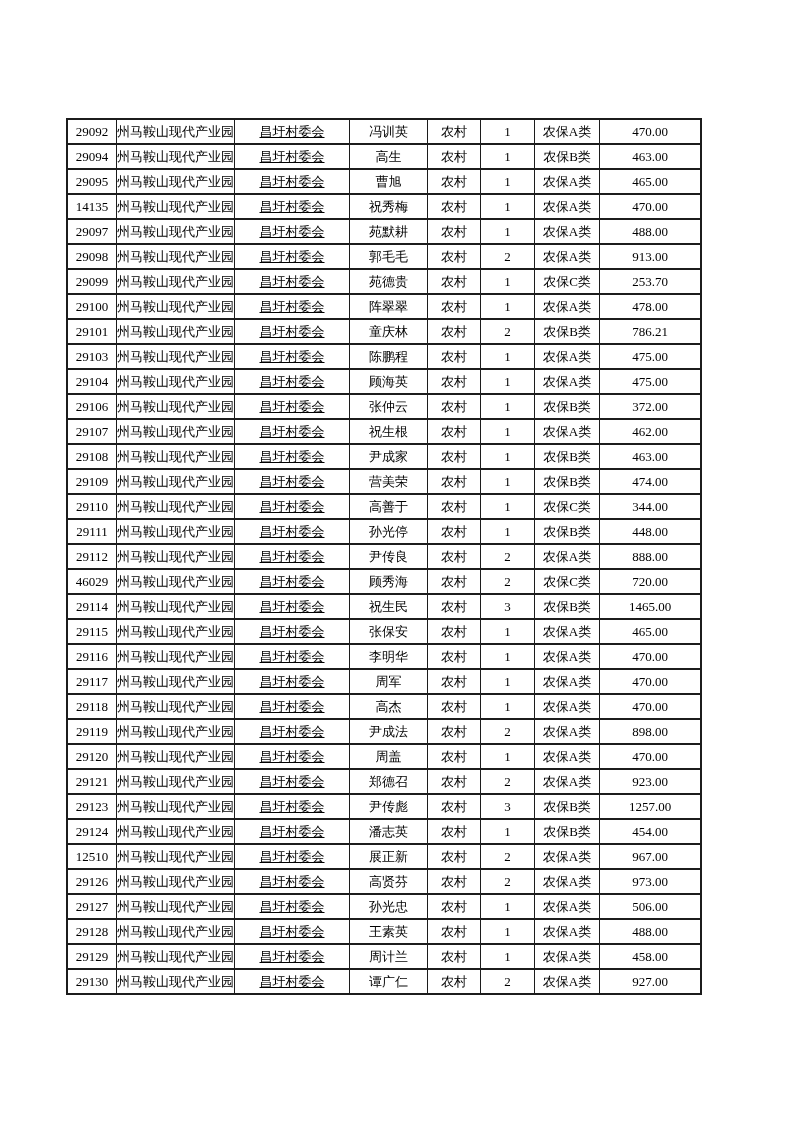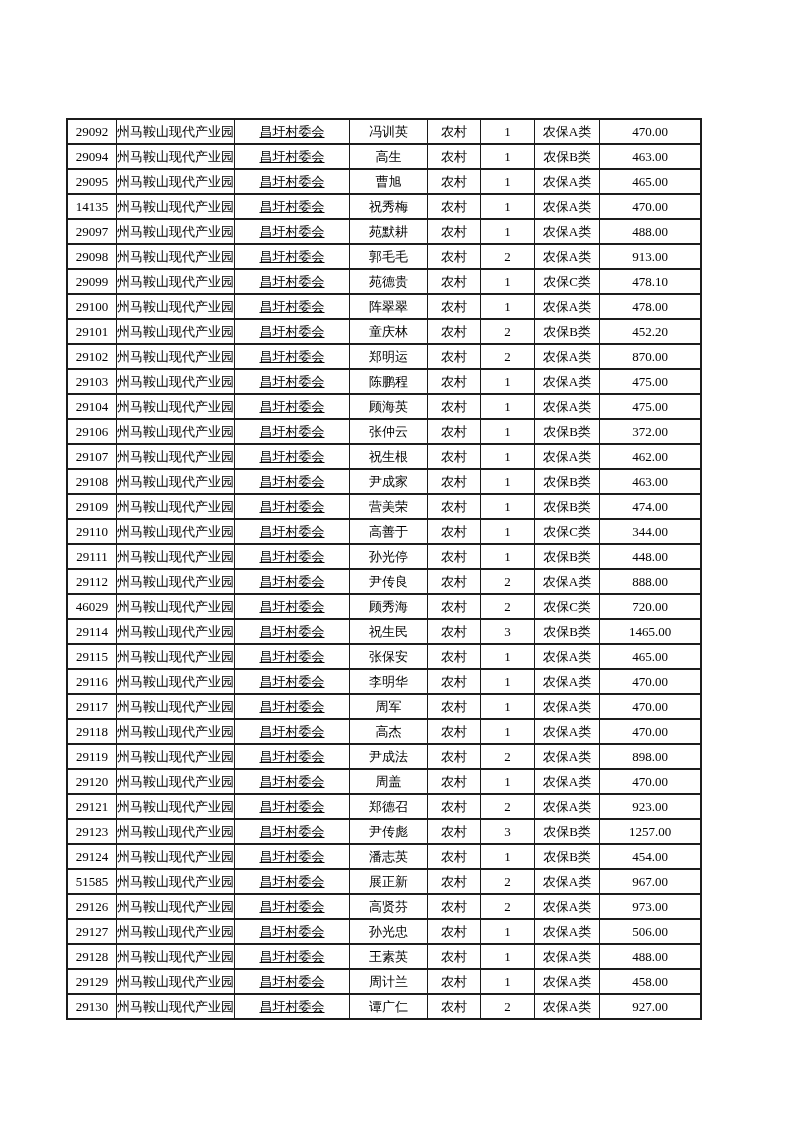--- a/index.html
+++ b/index.html
@@ -120,51 +120,41 @@
           <td class="col-amount">913.00</td>
         </tr>
         <tr>
           <td class="col-id">29099</td>
           <td class="col-park">州马鞍山现代产业园</td>
           <td class="col-village">昌圩村委会</td>
           <td class="col-name">苑德贵</td>
           <td class="col-locale">农村</td>
           <td class="col-count">1</td>
           <td class="col-category">农保C类</td>
-          <td class="col-amount">478.10</td>
+          <td class="col-amount">253.70</td>
         </tr>
         <tr>
           <td class="col-id">29100</td>
           <td class="col-park">州马鞍山现代产业园</td>
           <td class="col-village">昌圩村委会</td>
           <td class="col-name">阵翠翠</td>
           <td class="col-locale">农村</td>
           <td class="col-count">1</td>
           <td class="col-category">农保A类</td>
           <td class="col-amount">478.00</td>
         </tr>
         <tr>
           <td class="col-id">29101</td>
           <td class="col-park">州马鞍山现代产业园</td>
           <td class="col-village">昌圩村委会</td>
           <td class="col-name">童庆林</td>
           <td class="col-locale">农村</td>
           <td class="col-count">2</td>
           <td class="col-category">农保B类</td>
-          <td class="col-amount">452.20</td>
-        </tr>
-        <tr>
-          <td class="col-id">29102</td>
-          <td class="col-park">州马鞍山现代产业园</td>
-          <td class="col-village">昌圩村委会</td>
-          <td class="col-name">郑明运</td>
-          <td class="col-locale">农村</td>
-          <td class="col-count">2</td>
-          <td class="col-category">农保A类</td>
-          <td class="col-amount">870.00</td>
+          <td class="col-amount">786.21</td>
         </tr>
         <tr>
           <td class="col-id">29103</td>
           <td class="col-park">州马鞍山现代产业园</td>
           <td class="col-village">昌圩村委会</td>
           <td class="col-name">陈鹏程</td>
           <td class="col-locale">农村</td>
           <td class="col-count">1</td>
           <td class="col-category">农保A类</td>
           <td class="col-amount">475.00</td>
@@ -353,21 +343,21 @@
           <td class="col-id">29124</td>
           <td class="col-park">州马鞍山现代产业园</td>
           <td class="col-village">昌圩村委会</td>
           <td class="col-name">潘志英</td>
           <td class="col-locale">农村</td>
           <td class="col-count">1</td>
           <td class="col-category">农保B类</td>
           <td class="col-amount">454.00</td>
         </tr>
         <tr>
-          <td class="col-id">51585</td>
+          <td class="col-id">12510</td>
           <td class="col-park">州马鞍山现代产业园</td>
           <td class="col-village">昌圩村委会</td>
           <td class="col-name">展正新</td>
           <td class="col-locale">农村</td>
           <td class="col-count">2</td>
           <td class="col-category">农保A类</td>
           <td class="col-amount">967.00</td>
         </tr>
         <tr>
           <td class="col-id">29126</td>

